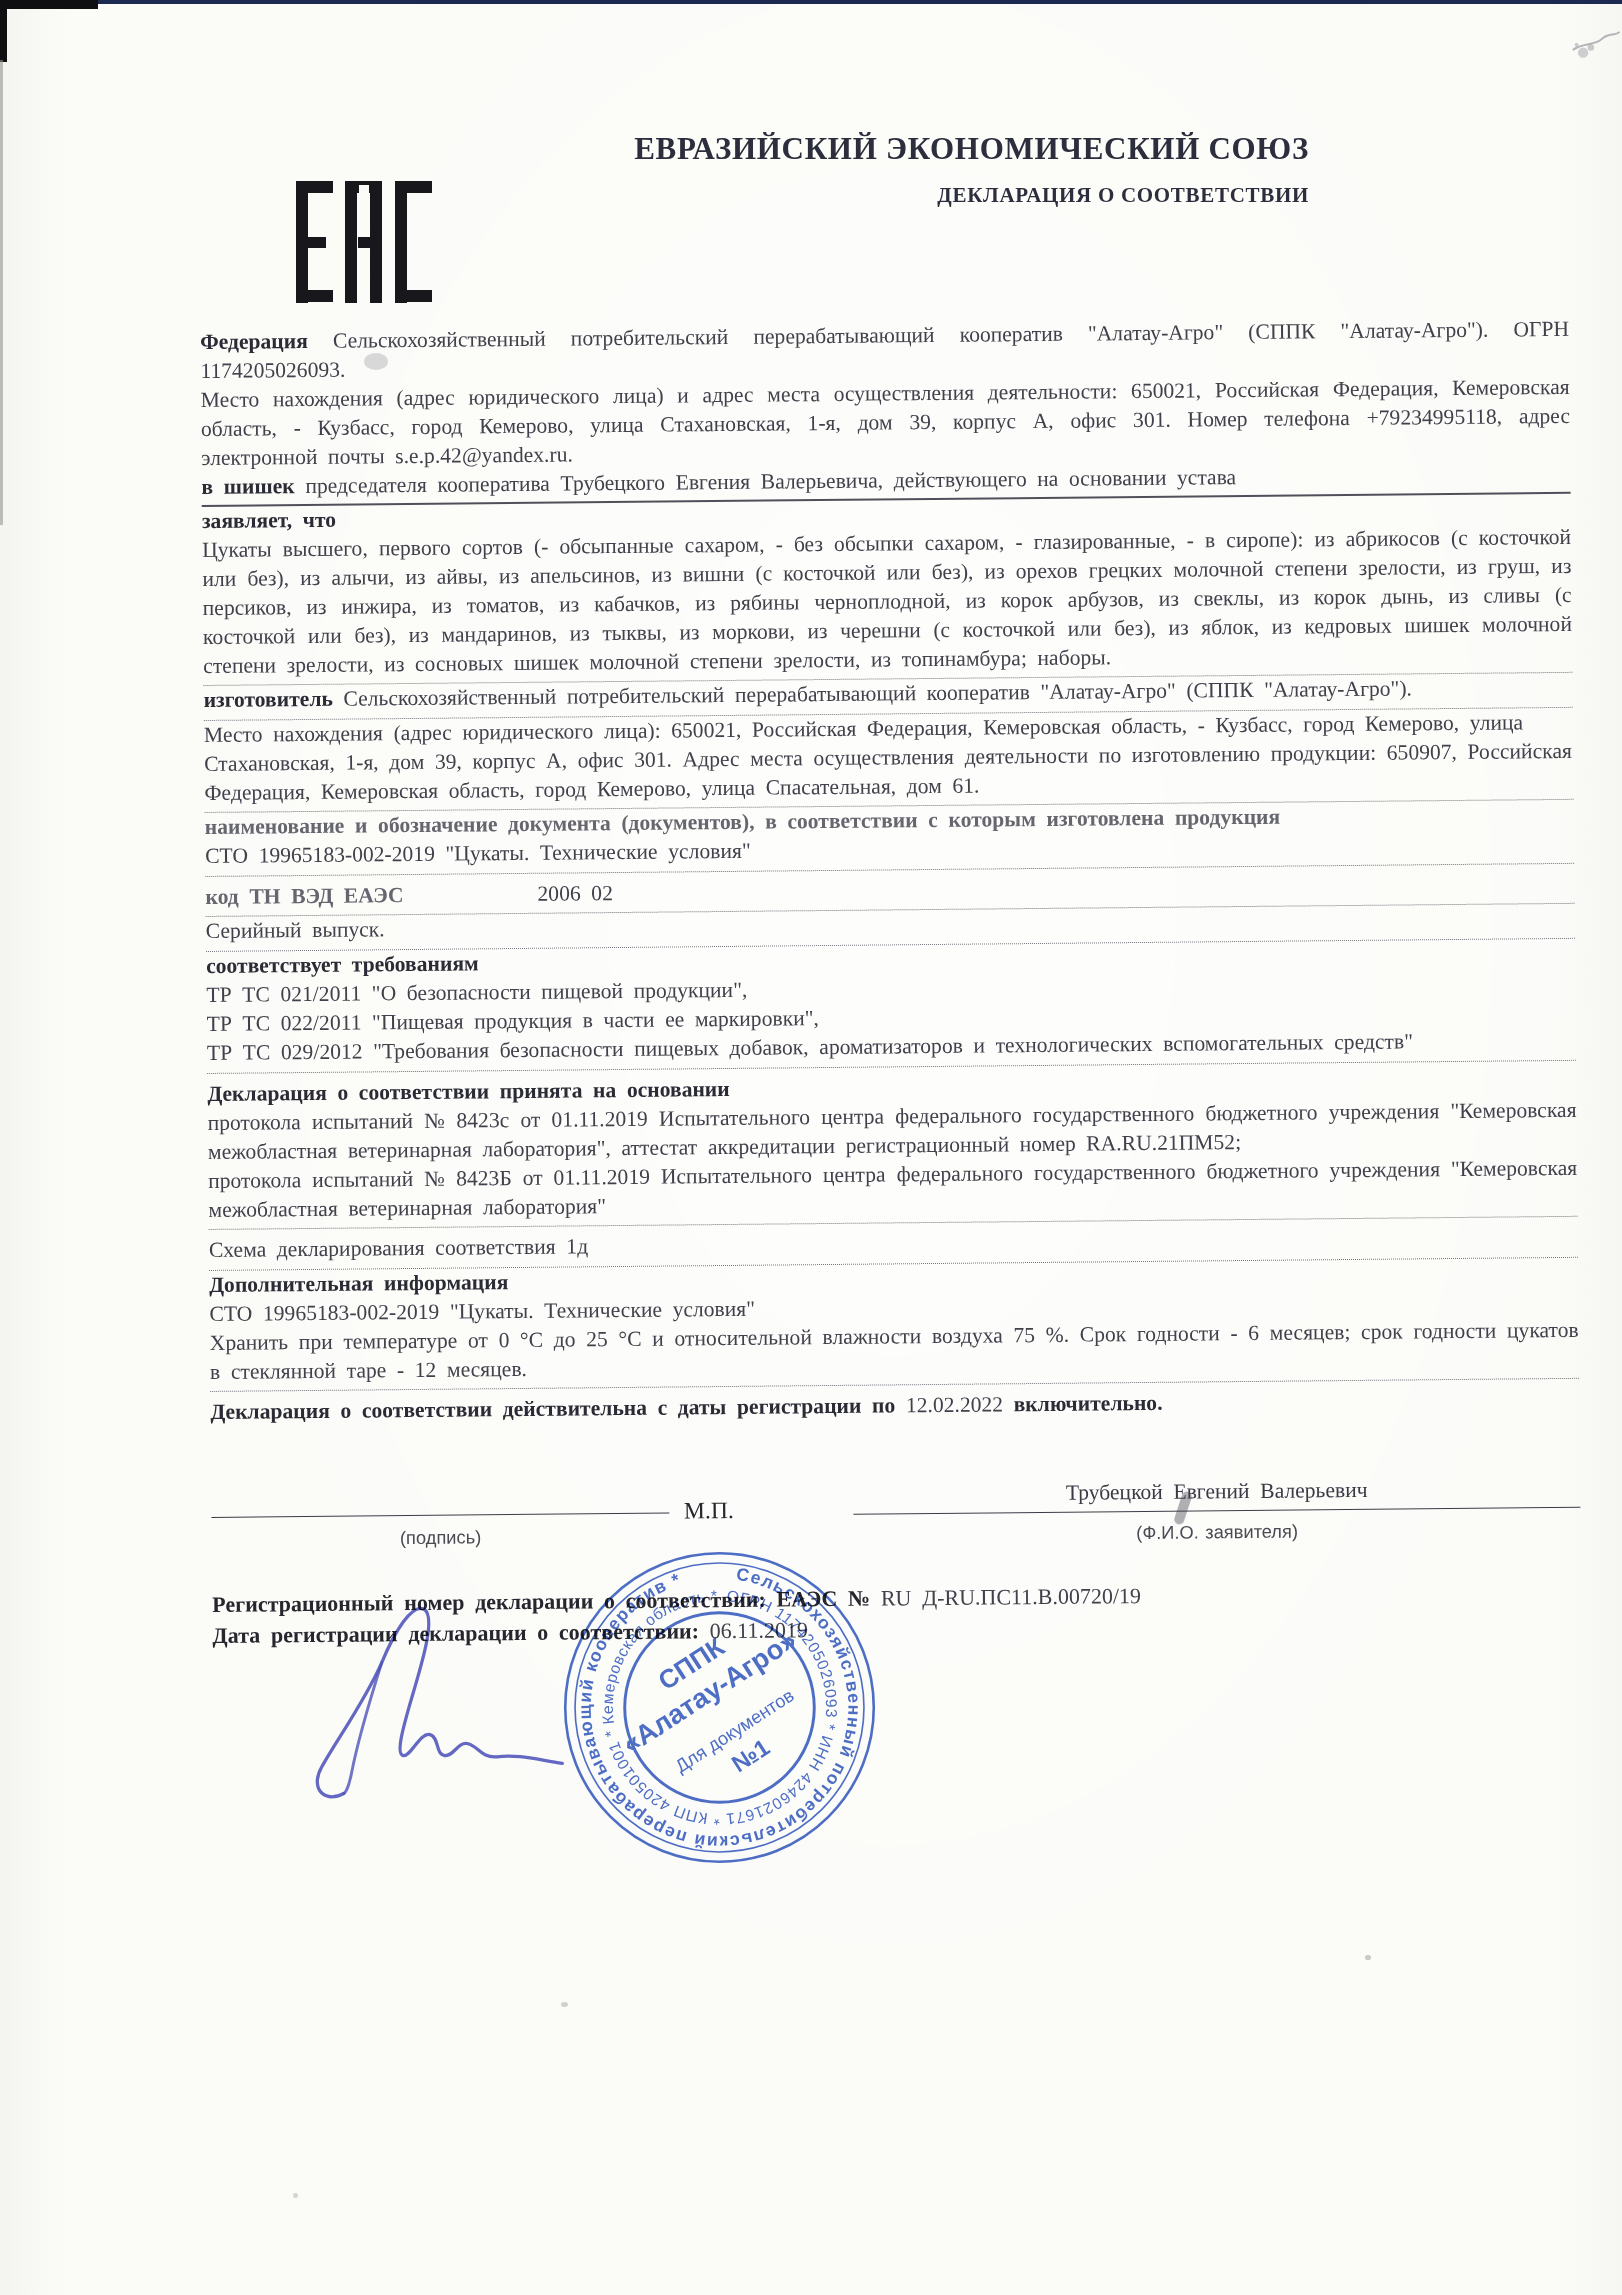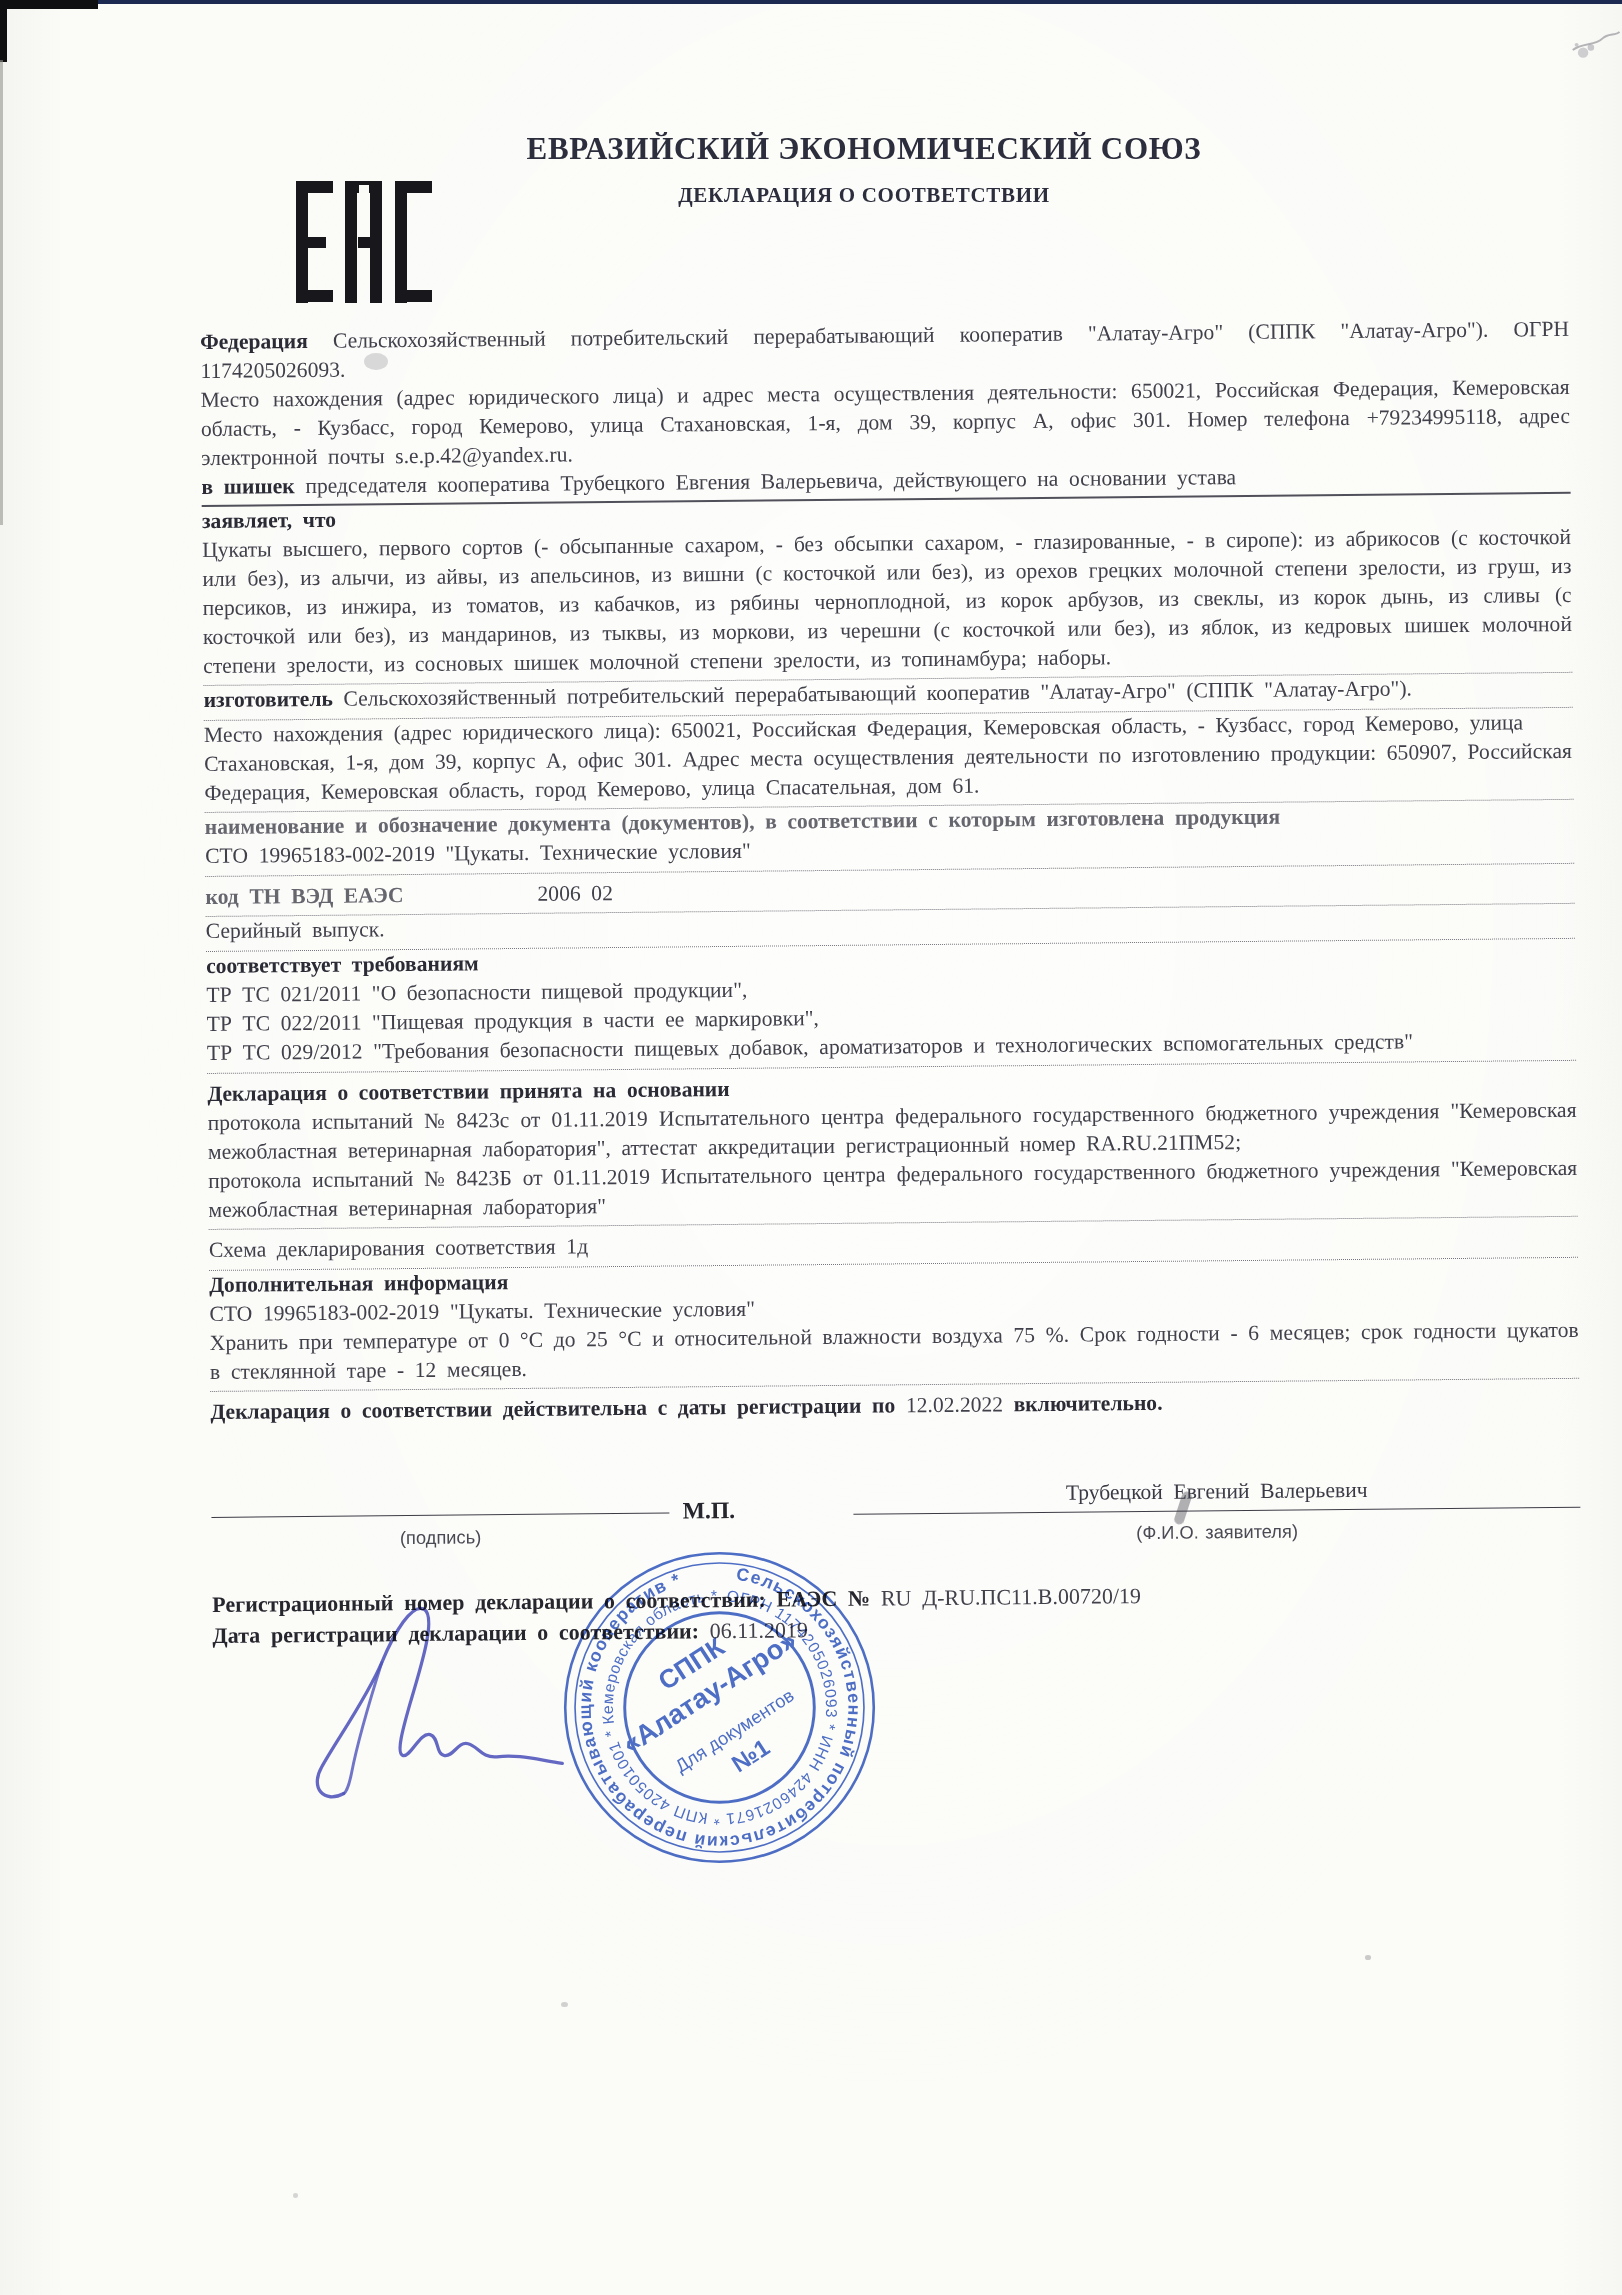--- a/index.html
+++ b/index.html
@@ -21,40 +21,40 @@
   .smudge-a{left:364px;top:353px;width:23.6px;height:17px;background:#9a9aa0;opacity:.35;filter:blur(0.7px);}
   .smudge-b{left:1178px;top:1491px;width:9.8px;height:34px;background:#55555e;opacity:.45;transform:rotate(18deg);border-radius:5.2px;filter:blur(0.3px);}
   .smudge-c{left:1365px;top:1955px;width:5.9px;height:4.6px;background:#9a9a9a;opacity:.5;}
   .smudge-d{left:561px;top:2002px;width:6.5px;height:5.2px;background:#a8a8a8;opacity:.5;}
   .smudge-e{left:293px;top:2193px;width:4.6px;height:4.6px;background:#b0b0b0;opacity:.5;}
   .scribble-tr{position:absolute;left:1561px;top:16.4px;width:65px;height:59px;}
   
   .eac{position:absolute;left:296px;top:181px;width:136px;height:122px;}
   .eac .r{position:absolute;background:#17171c;}
   
-  .title-wrap{position:absolute;left:419px;top:130px;width:890px;text-align:center;
+  .title-wrap{position:absolute;left:419px;top:130px;width:890px;text-align:right;
     font-weight:bold;color:#2c2e3d;}
   .title-line1{font-size:31px;letter-spacing:0.7px;line-height:38px;}
   .title-line2{font-size:21px;letter-spacing:0.7px;line-height:38px;margin-top:7.9px;}
   
   .content{position:absolute;left:200px;top:328px;width:1369px;
     font-size:21.6px;line-height:29px;text-align:justify;word-spacing:5.2px;
     transform:rotate(-0.55deg);transform-origin:left top;}
   .content p{margin:0;}
   .lead{font-weight:bold;color:#2b2b36;}
   .lead-gray{font-weight:bold;color:#66666f;}
   .rule{border-bottom:1.3px dotted #75757d;padding-bottom:4.6px;margin-bottom:5.9px;}
   .rule-strong{border-bottom:2px solid #50505a;padding-bottom:2.6px;margin-bottom:6.5px;}
   .left{text-align:left;}
   .tnved-code{display:inline-block;margin-left:134px;}
   .validity{margin-top:14.4px;}
   
   .sig-row{display:flex;margin-top:30px;align-items:flex-start;}
   .sig-left{width:458px;padding-top:60px;}
-  .sig-mp{width:79px;padding-top:44px;text-align:center;font-weight:bold;color:#26262e;font-size:23.6px;}
+  .sig-mp{width:79px;padding-top:44px;text-align:center;font-weight:normal;color:#26262e;font-size:23.6px;}
   .sig-gap{width:105px;}
   .sig-right{flex:1;padding-top:30px;}
   .sig-line{border-top:1.3px solid #3c3c46;height:0;}
   .sig-label{font-family:"Liberation Sans","DejaVu Sans",sans-serif;font-size:18.3px;color:#4a4a54;
     text-align:center;margin-top:6.5px;word-spacing:1.3px;}
   .sig-name{font-size:21.6px;color:#3a3a46;text-align:center;margin-bottom:3.9px;}
   .footer-reg{margin-top:33px;font-size:22px;line-height:31px;text-align:left;}
   .footer-reg .lead{color:#26262e;}
   
   .stamp{position:absolute;left:560px;top:1548px;width:319px;height:319px;mix-blend-mode:multiply;opacity:.92;}

